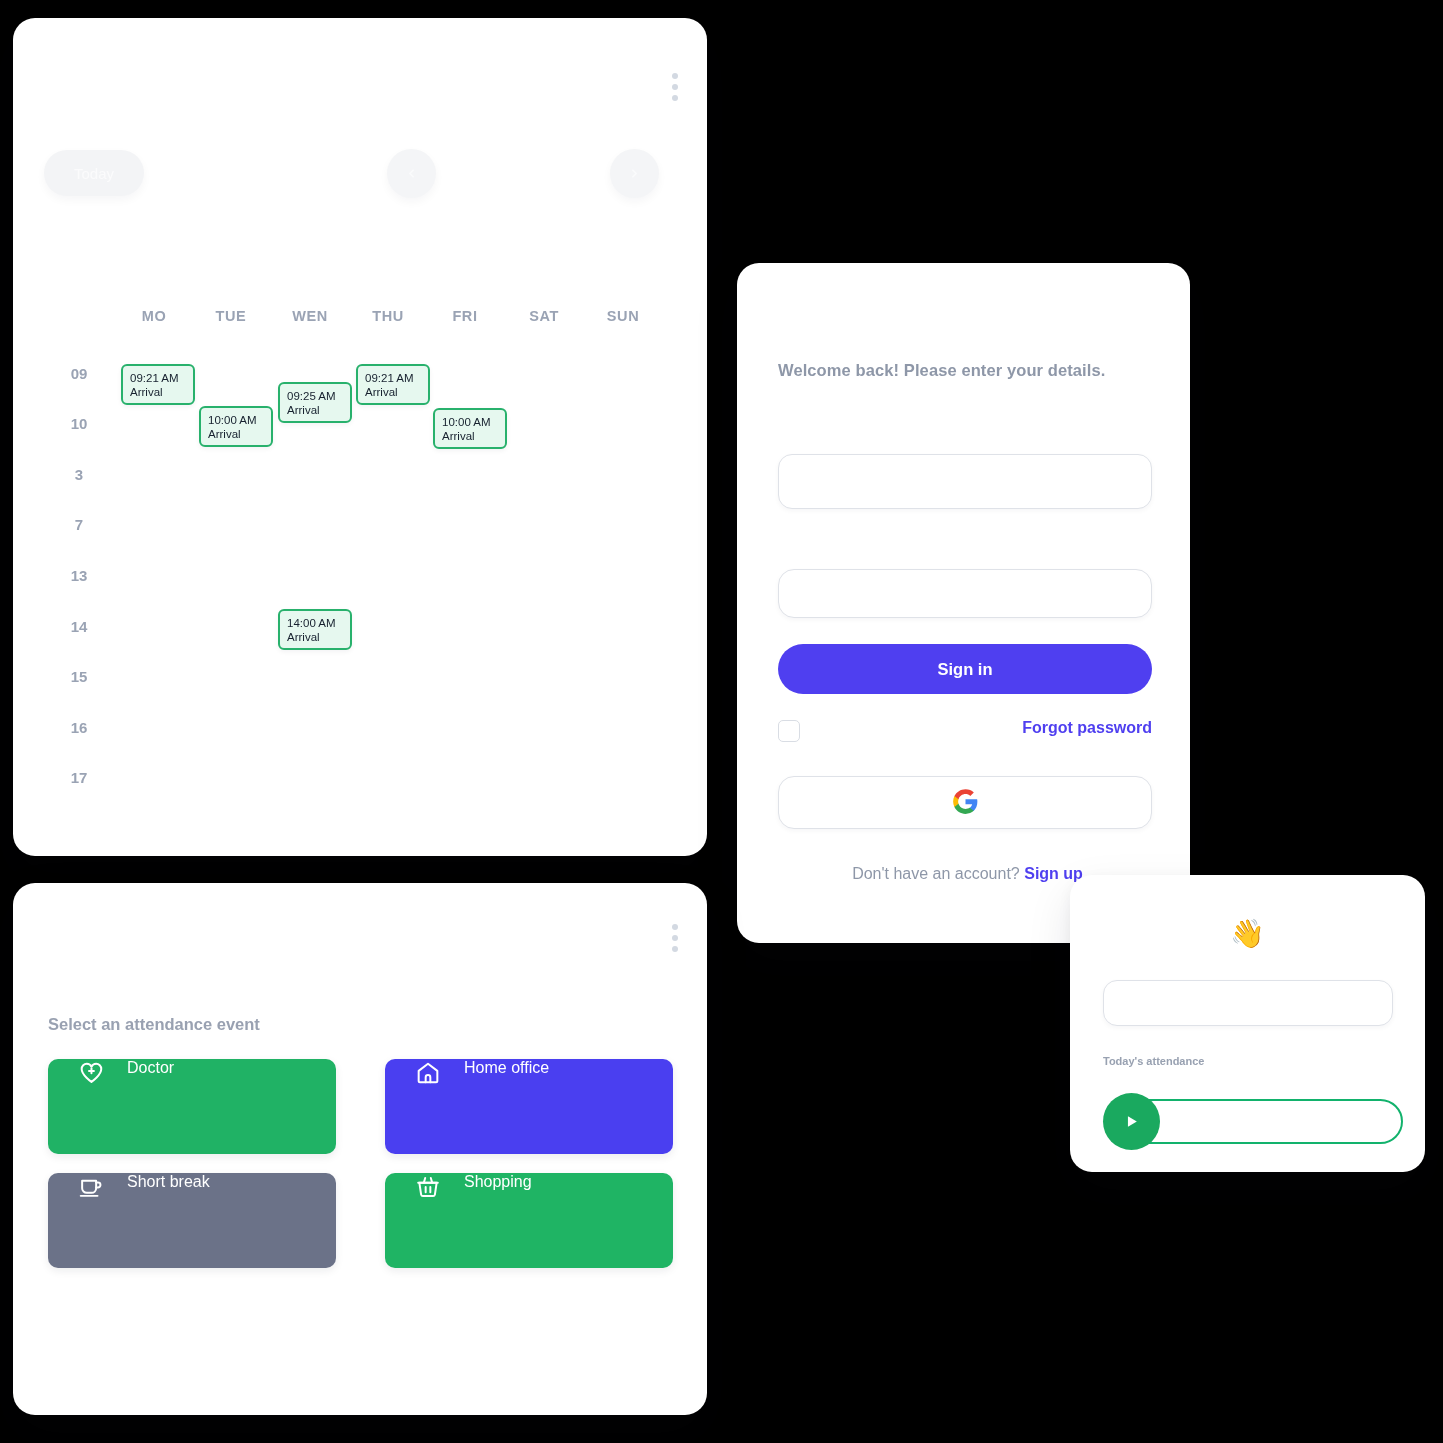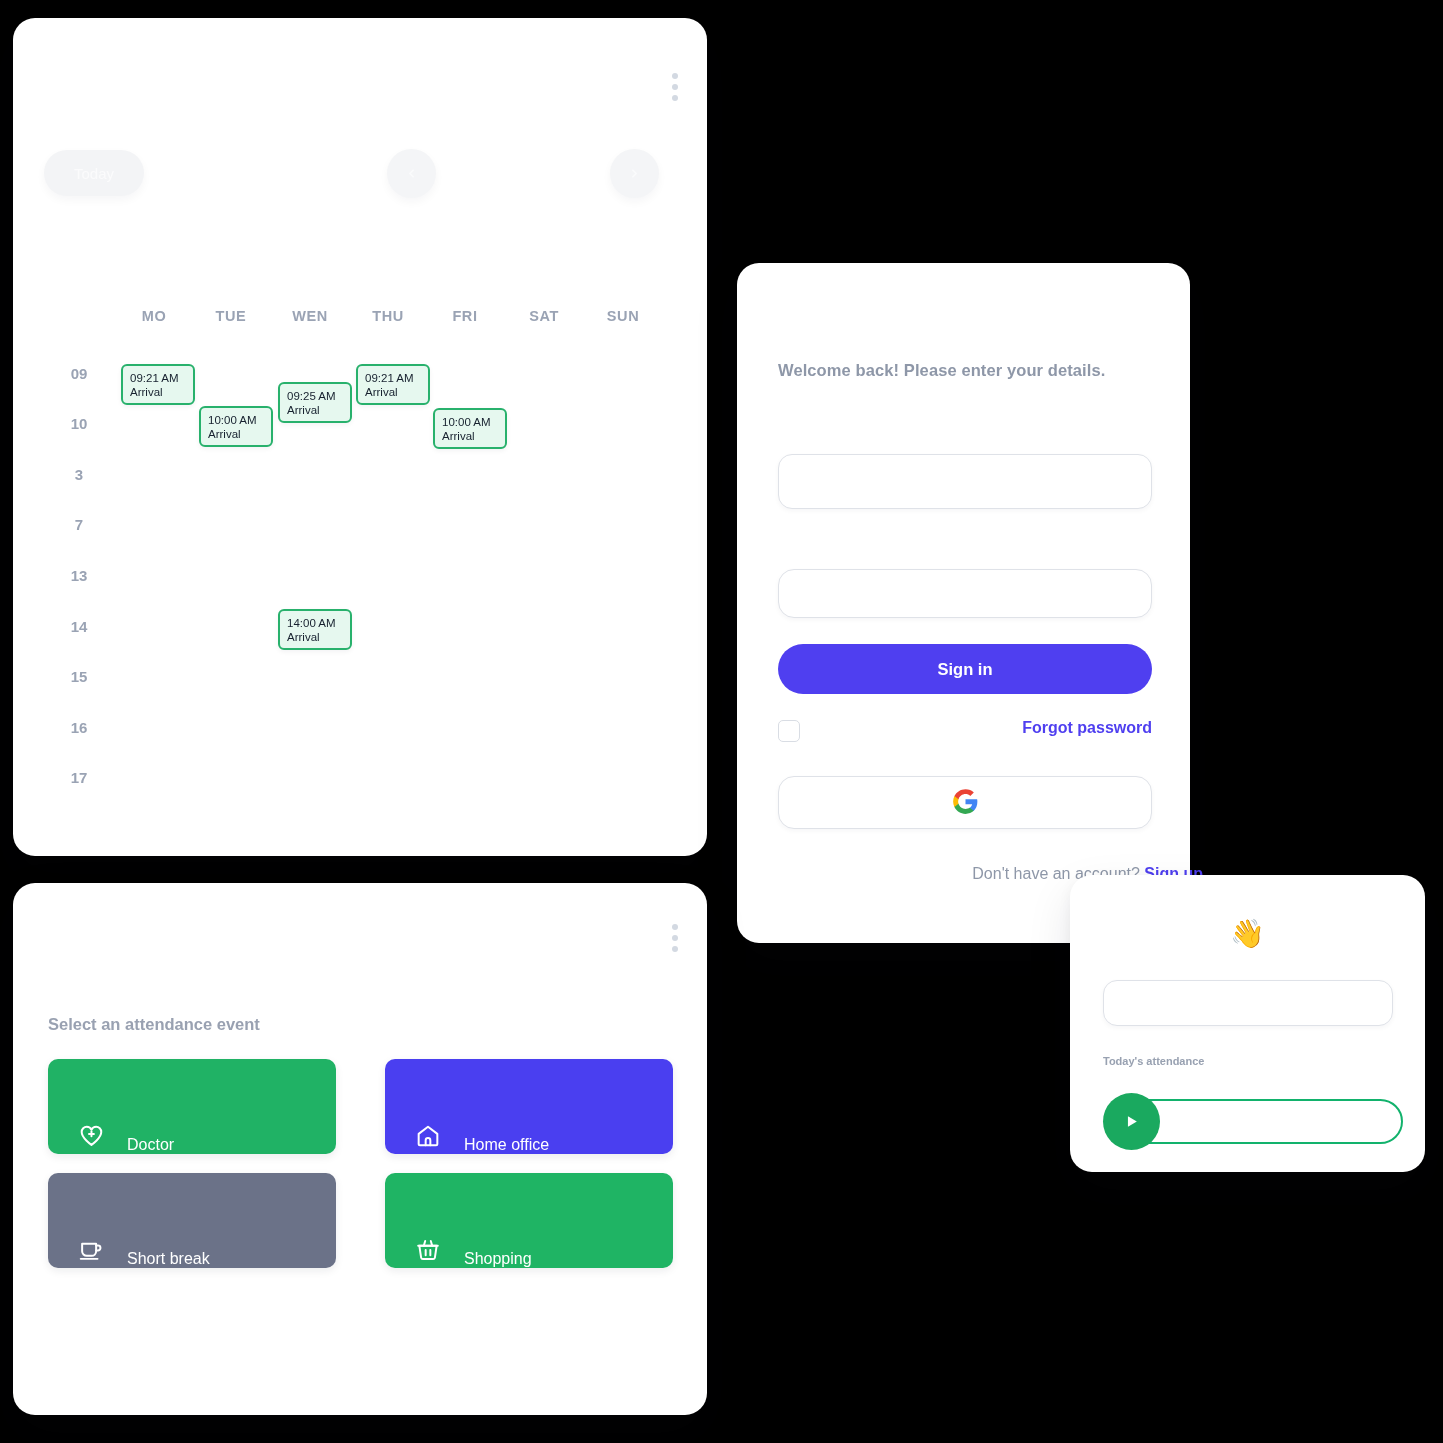--- a/index.html
+++ b/index.html
@@ -101,39 +101,39 @@
     position: absolute; right: 38px; top: 456px;
     font-size: 16px; font-weight: 700; color: #4f3ff0; text-decoration: none; cursor: pointer;
   }
   #google-button {
     position: absolute; left: 41px; top: 513px; width: 374px; height: 53px;
     border: 1.6px solid #dfe2e8; border-radius: 16px; background: #fff; cursor: pointer;
     display: flex; align-items: center; justify-content: center;
     box-shadow: 0 2px 5px rgba(15,23,42,0.04);
   }
   .signup-row {
-    position: absolute; left: 13px; top: 602px; width: 100%;
-    text-align: right; font-size: 16px; color: #8e97a8; font-weight: 400;
+    position: absolute; left: 4px; top: 602px; width: 100%;
+    text-align: center; font-size: 16px; color: #8e97a8; font-weight: 400;
   }
   .signup-row b { color: #4f3ff0; font-weight: 700; cursor: pointer; }
 
   
   #events-card { left: 13px; top: 883px; width: 694px; height: 532px; }
   #events-card .section-title {
     position: absolute; left: 35px; top: 132px;
     font-size: 16.5px; font-weight: 700; color: #99a1b1;
   }
   .ev-grid {
     position: absolute; left: 35px; top: 176px;
     width: 625px;
     display: grid; grid-template-columns: 288px 288px; gap: 19px 49px;
   }
   .ev-btn {
     height: 95px; border-radius: 10px; border: none; cursor: pointer;
-    display: flex; align-items: flex-end; gap: 22px; padding-left: 29px;
+    display: flex; align-items: flex-start; gap: 22px; padding-left: 29px;
     color: #ffffff; font-size: 16px; font-weight: 400;
     box-shadow: 0 3px 8px rgba(15,23,42,0.08);
   }
   .ev-btn svg { flex: none; }
 
   
   #widget-card { left: 1070px; top: 875px; width: 355px; height: 297px; }
   #wave-emoji { position: absolute; left: 0; top: 42px; width: 100%; text-align: center; font-size: 28px; }
   #widget-input {
     position: absolute; left: 33px; top: 105px; width: 290px; height: 46px;

